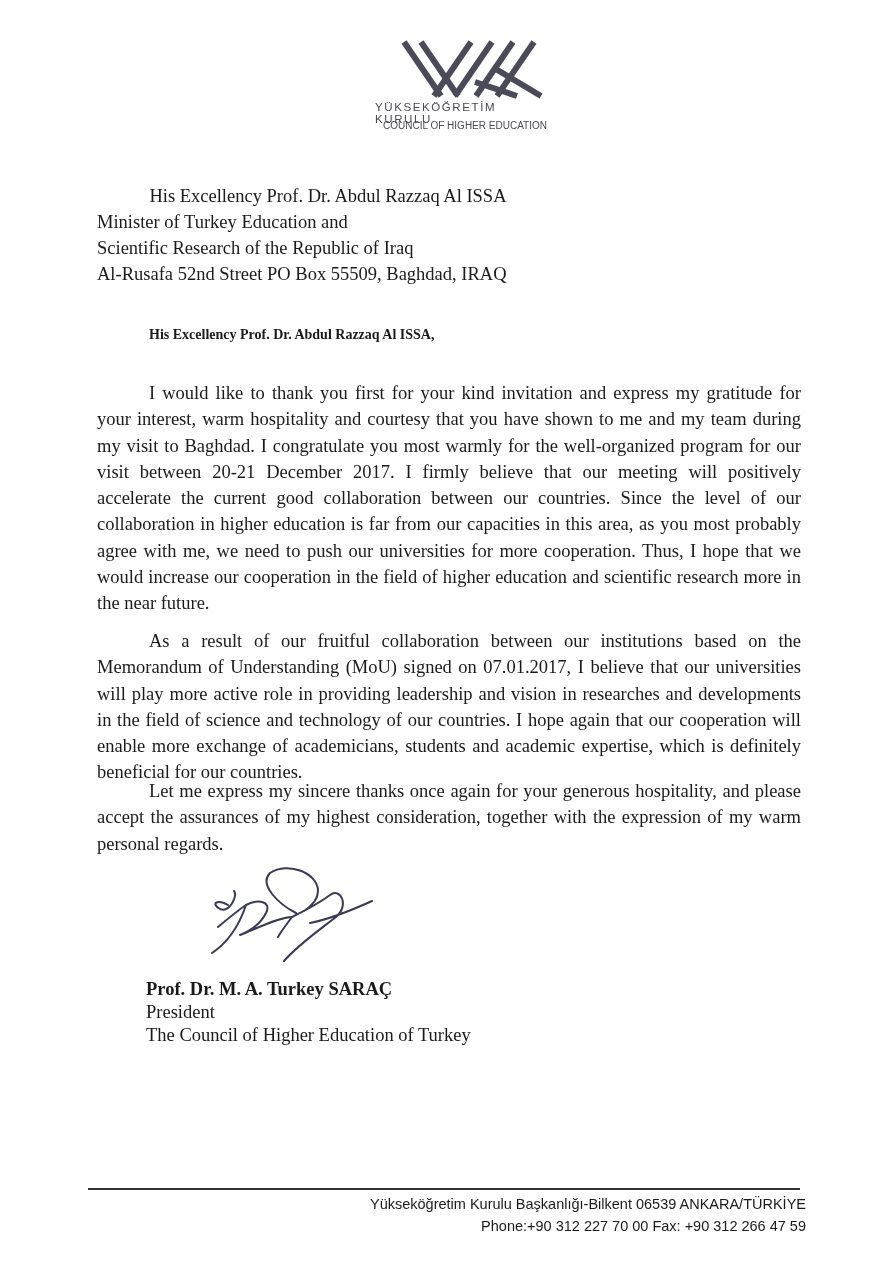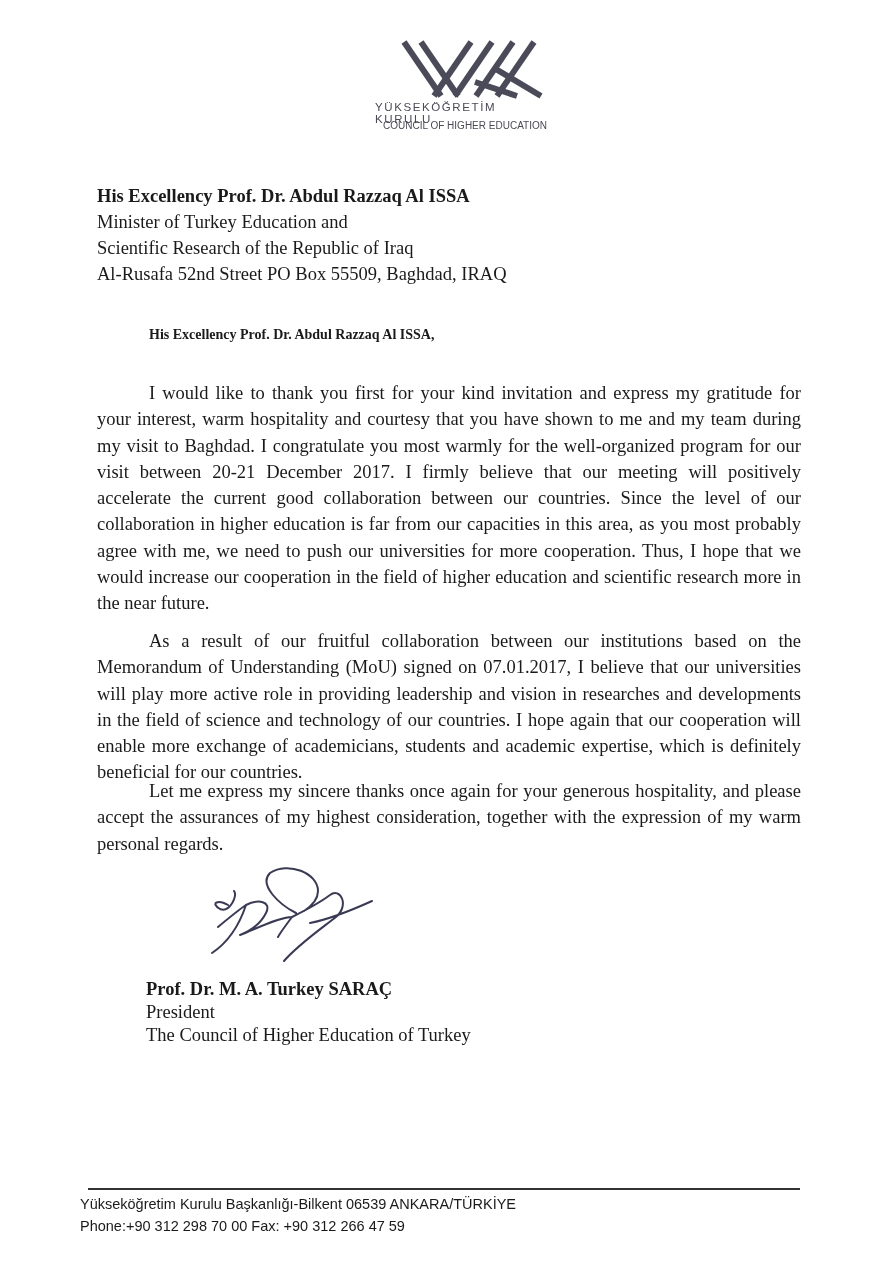--- a/index.html
+++ b/index.html
@@ -5,32 +5,32 @@
   html, body { margin:0; padding:0; }
   body { width:886px; height:1280px; background:#ffffff; position:relative; overflow:hidden;
          font-family:"Liberation Serif", serif; color:#1a1a1a; }
   .logo { position:absolute; left:375px; top:38px; width:200px; text-align:center; }
   .logo svg { display:block; margin:0 0 0 24px; }
   .logo-tr { position:absolute; left:375px; top:101px; width:180px; text-align:left;
              font-family:"Liberation Sans", sans-serif; font-size:11.5px; letter-spacing:1.6px; color:#4a4a55; }
   .logo-en { position:absolute; left:375px; top:120px; width:180px; text-align:center;
              font-family:"Liberation Sans", sans-serif; font-size:10px; color:#4a4a55; }
   .addr { position:absolute; left:97px; top:183px; font-size:18.5px; line-height:26px; }
-  .addr .b { font-weight:bold; }
+  .addr .b { font-weight:normal;text-align:right; }
   .salute { position:absolute; left:149px; top:327px; font-size:14px; font-weight:bold; }
   .para { position:absolute; left:97px; width:704px; font-size:18.5px; line-height:26.3px;
           text-align:justify; text-indent:52px; }
   .p1 { top:380px; }
   .p2 { top:628px;font-family:Liberation Serif, serif; }
   .p3 { top:778px; }
   .sig { position:absolute; left:200px; top:865px; }
   .signer { position:absolute; left:146px; top:978px; font-size:18.5px; line-height:23px; }
   .signer .b { font-weight:bold; }
   .rule { position:absolute; left:88px; top:1188px; width:712px; height:2px; background:#333; }
-  .footer { position:absolute; left:80px; top:1193px; width:726px; text-align:left;
+  .footer { position:absolute; left:80px; top:1193px; width:726px; text-align:right;
             font-family:"Liberation Sans", sans-serif; font-size:14.5px; line-height:22px; color:#1a1a1a; }
 </style>
 </head>
 <body>
 
 <div class="logo">
   <svg width="150" height="62" viewBox="0 0 150 62">
     <g stroke="#4a4a58" stroke-width="6" fill="none" stroke-linecap="butt">
       <line x1="5" y1="4" x2="42" y2="58"></line>
       <line x1="22" y1="4" x2="59" y2="58"></line>
@@ -71,14 +71,14 @@
 
 <div class="signer">
   <div class="b">Prof. Dr. M. A. Turkey SARAÇ</div>
   <div>President</div>
   <div>The Council of Higher Education of Turkey</div>
 </div>
 
 <div class="rule"></div>
 <div class="footer">
   <div>Yükseköğretim Kurulu Başkanlığı-Bilkent 06539 ANKARA/TÜRKİYE</div>
-  <div>Phone:+90 312 298 70 00 Fax: +90 312 266 47 59</div>
+  <div>Phone:+90 312 227 70 00 Fax: +90 312 266 47 59</div>
 </div>
 
 </body></html>

